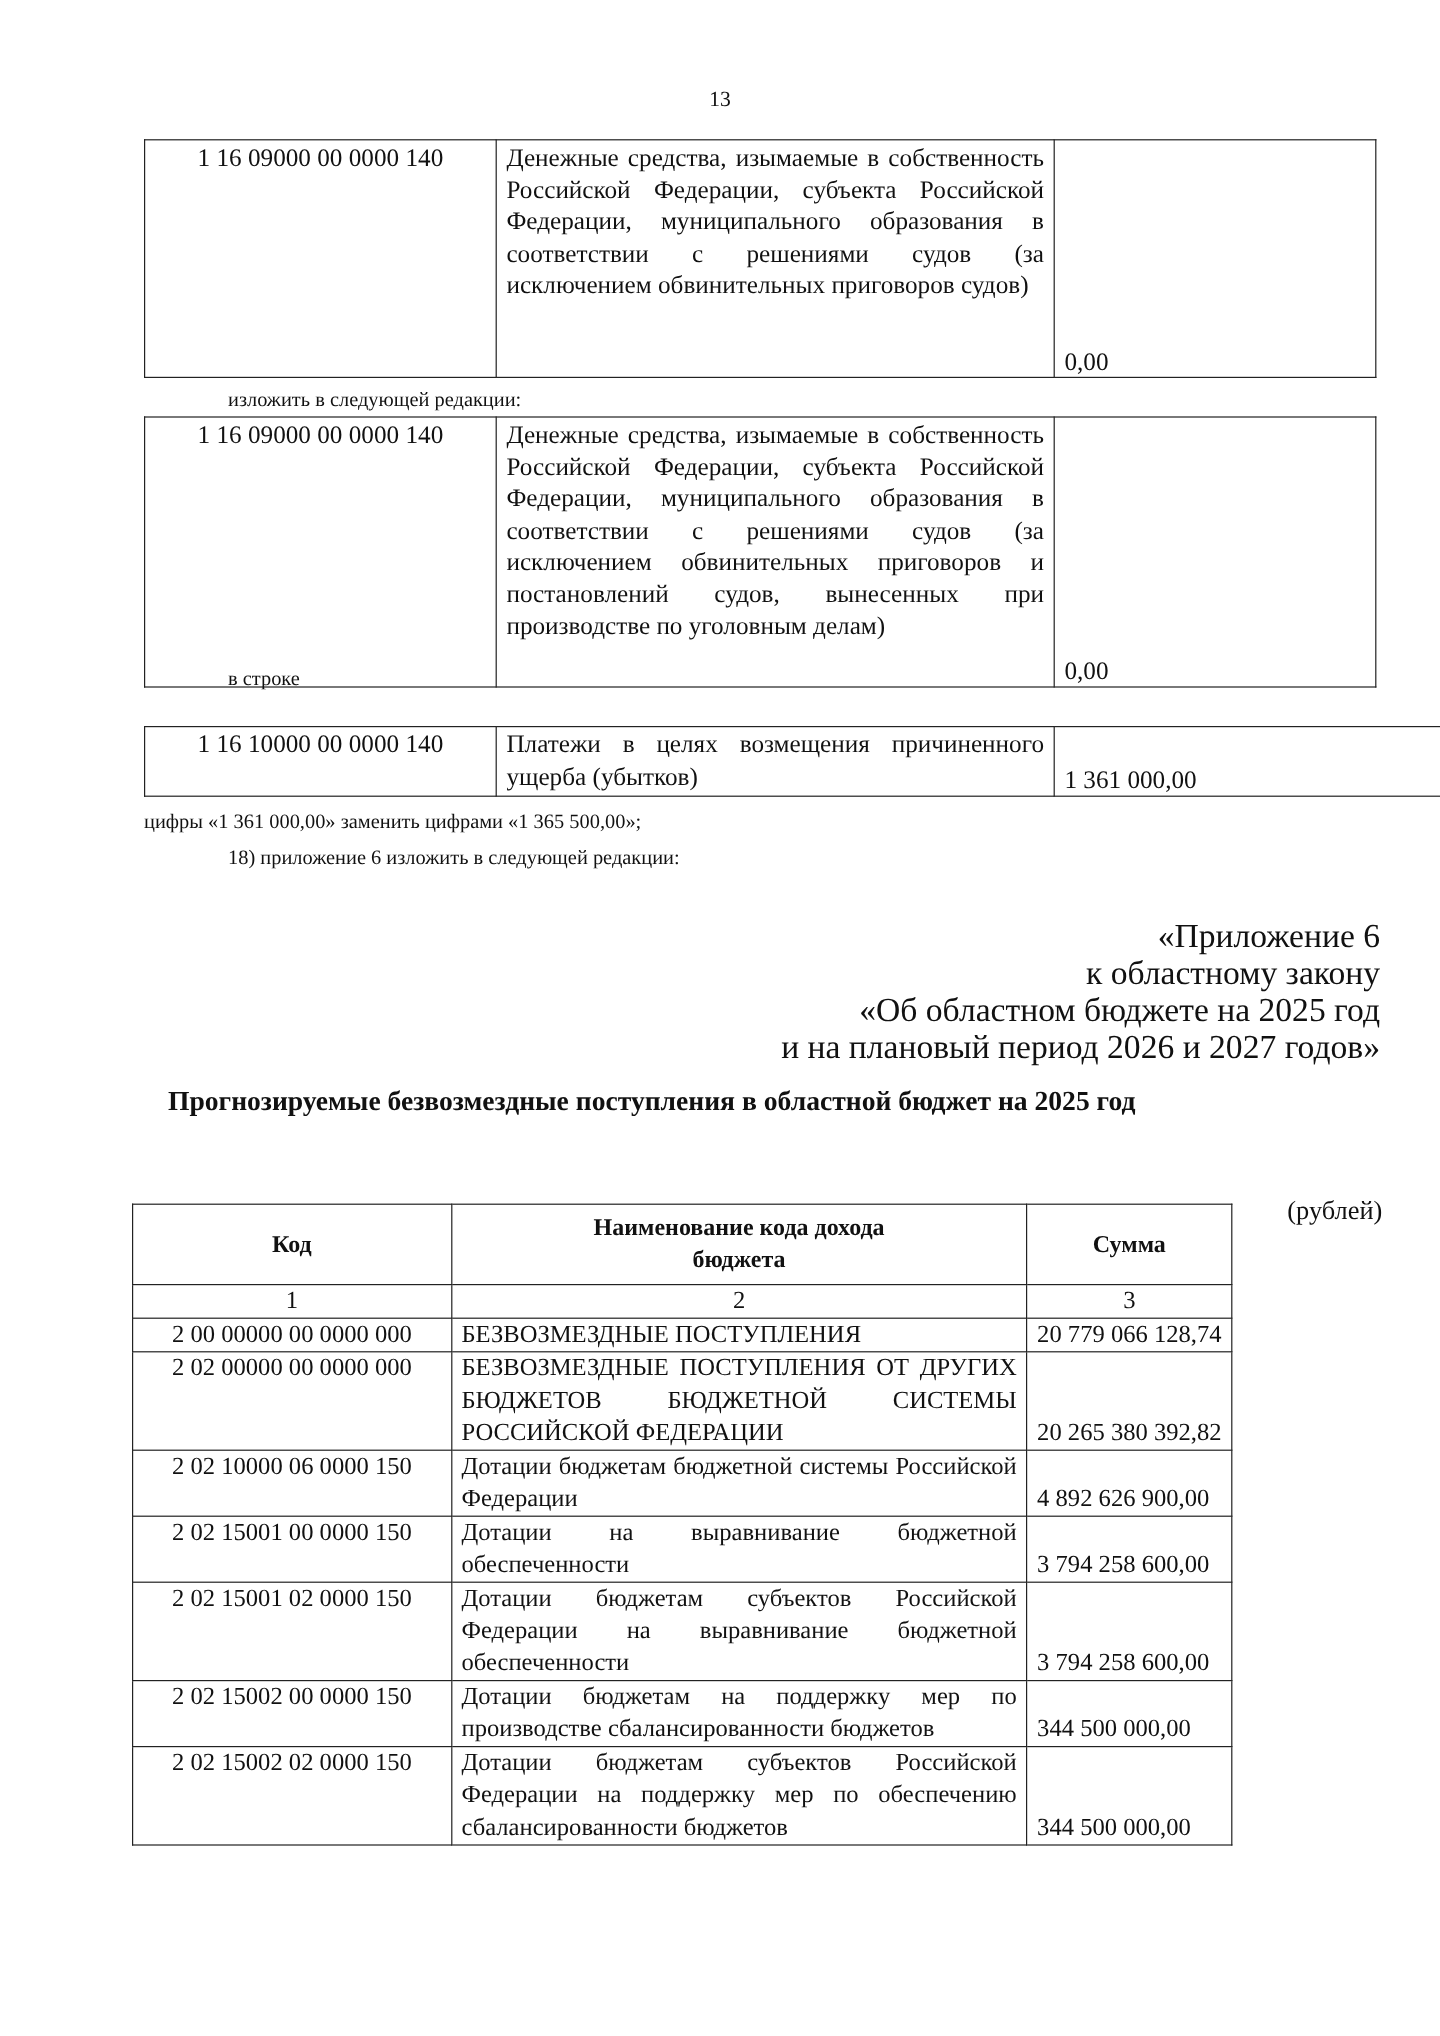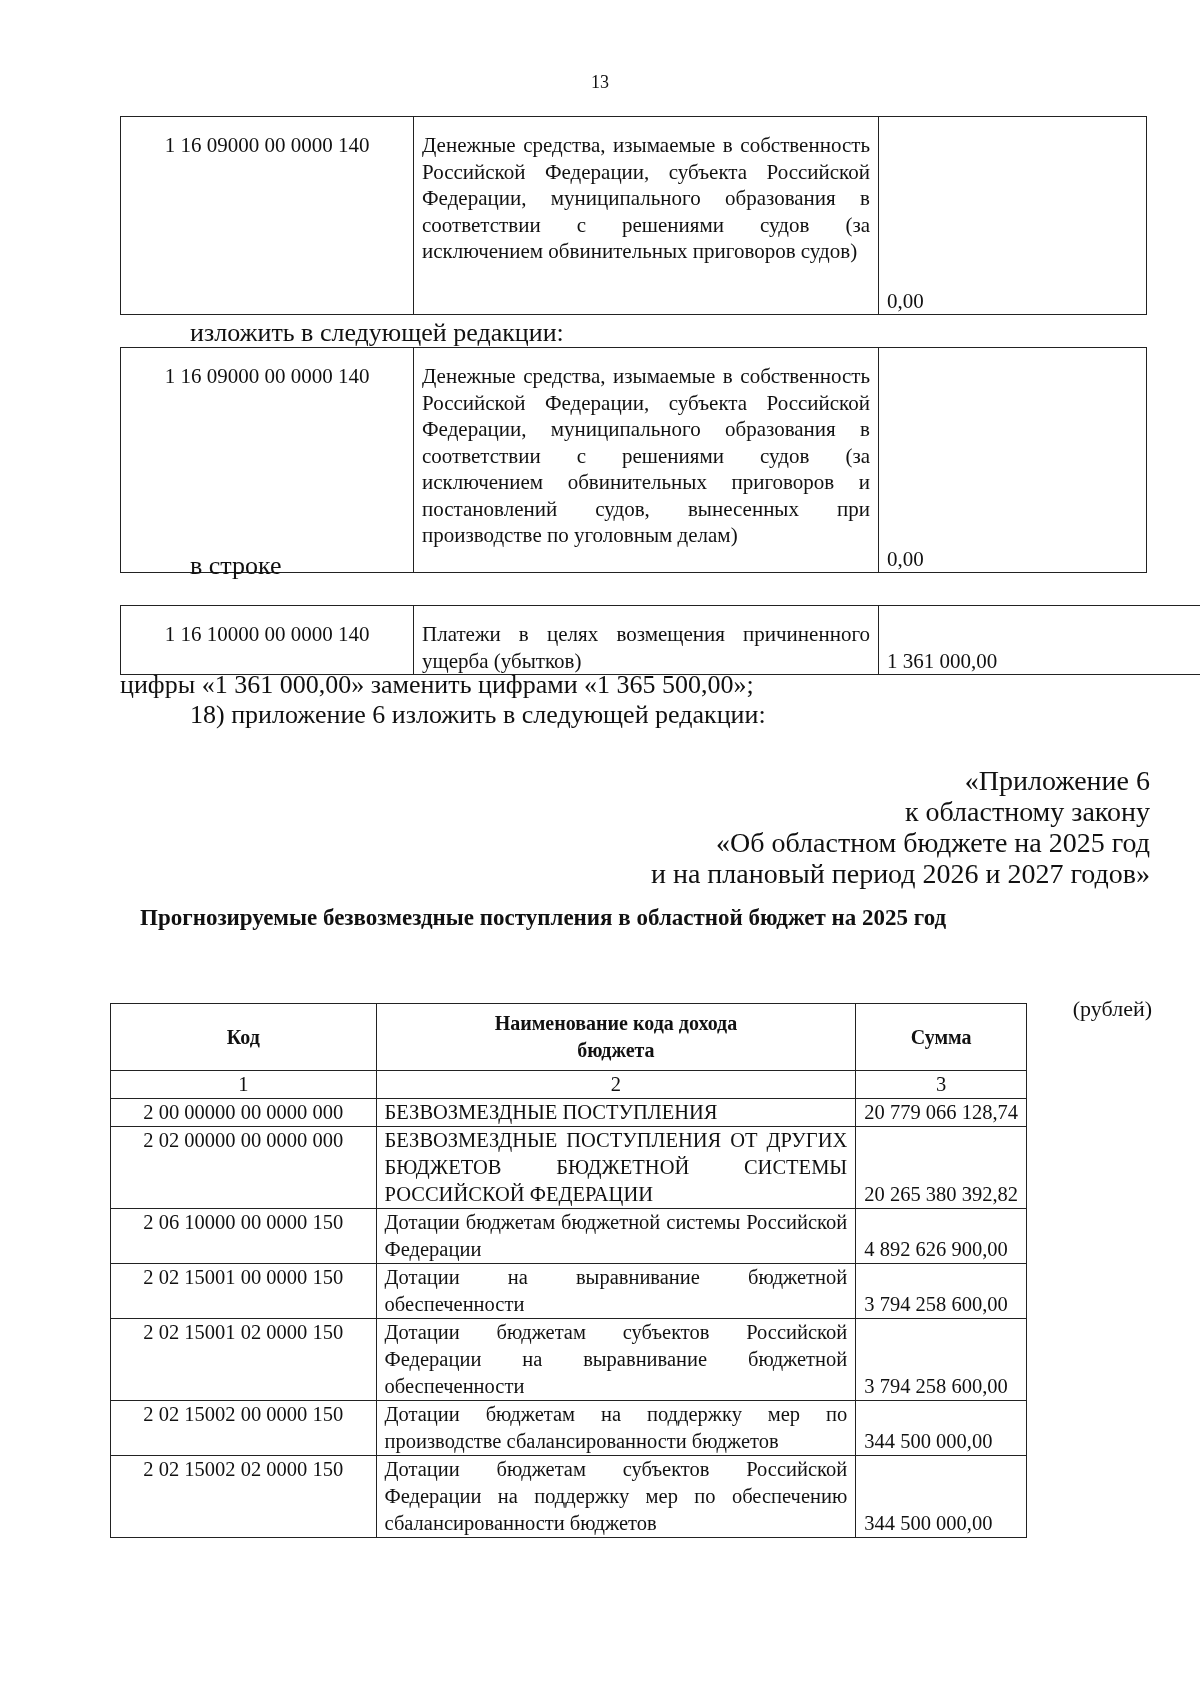--- a/index.html
+++ b/index.html
@@ -3,25 +3,25 @@
 <meta charset="utf-8">
 <style>
   html, body { margin: 0; padding: 0; background: #ffffff; }
   body {
     width: 1200px; height: 1697px; position: relative; overflow: hidden;
     font-family: "Liberation Serif", "DejaVu Serif", serif;
     color: #111111;
   }
   .page-num { position: absolute; top: 72px; left: 0; width: 1200px; text-align: center; font-size: 18px; }
   table.t { position: absolute; border-collapse: collapse; font-size: 21px; line-height: 26.5px; }
-  table.t td { border: 1.6px solid #222; vertical-align: top; padding: 15px 8px 0 8px; }
+  table.t td { border: 1.6px solid #222; vertical-align: top; padding: 1px 8px 0 8px; }
   .code { text-align: center; white-space: nowrap; }
   .name { text-align: justify; text-align-last: left; }
   .sum { text-align: left; vertical-align: bottom !important; white-space: nowrap; }
-  .plain { position: absolute; font-size: 26px; line-height: 30px; white-space: nowrap; }
+  .plain { position: absolute; font-size: 17px; line-height: 30px; white-space: nowrap; }
   .annex { position: absolute; right: 50px; text-align: right; font-size: 28px; line-height: 31px; }
   .title { position: absolute; top: 905px; left: 140px; font-size: 23px; font-weight: bold; white-space: nowrap; }
   .unit { position: absolute; top: 996px; right: 48px; font-size: 22px; }
   table.main { top: 1003px; left: 110px; width: 917px; font-size: 20.5px; line-height: 27px; }
   table.main td { padding: 0 8px; }
   table.main th { border: 1.6px solid #222; font-weight: bold; font-size: 20px; line-height: 27px; padding: 6px 8px; }
   .colnum td { text-align: center; padding: 0 !important; }
 </style>
 </head>
 <body>
@@ -96,21 +96,21 @@
       <td class="code">2 00 00000 00 0000 000</td>
       <td class="name">БЕЗВОЗМЕЗДНЫЕ ПОСТУПЛЕНИЯ</td>
       <td class="sum">20 779 066 128,74</td>
     </tr>
     <tr>
       <td class="code">2 02 00000 00 0000 000</td>
       <td class="name">БЕЗВОЗМЕЗДНЫЕ ПОСТУПЛЕНИЯ ОТ ДРУГИХ БЮДЖЕТОВ БЮДЖЕТНОЙ СИСТЕМЫ РОССИЙСКОЙ ФЕДЕРАЦИИ</td>
       <td class="sum">20 265 380 392,82</td>
     </tr>
     <tr>
-      <td class="code">2 06 10000 00 0000 150</td>
+      <td class="code">2 02 10000 06 0000 150</td>
       <td class="name">Дотации бюджетам бюджетной системы Российской Федерации</td>
       <td class="sum">4 892 626 900,00</td>
     </tr>
     <tr>
       <td class="code">2 02 15001 00 0000 150</td>
       <td class="name">Дотации на выравнивание бюджетной обеспеченности</td>
       <td class="sum">3 794 258 600,00</td>
     </tr>
     <tr>
       <td class="code">2 02 15001 02 0000 150</td>

